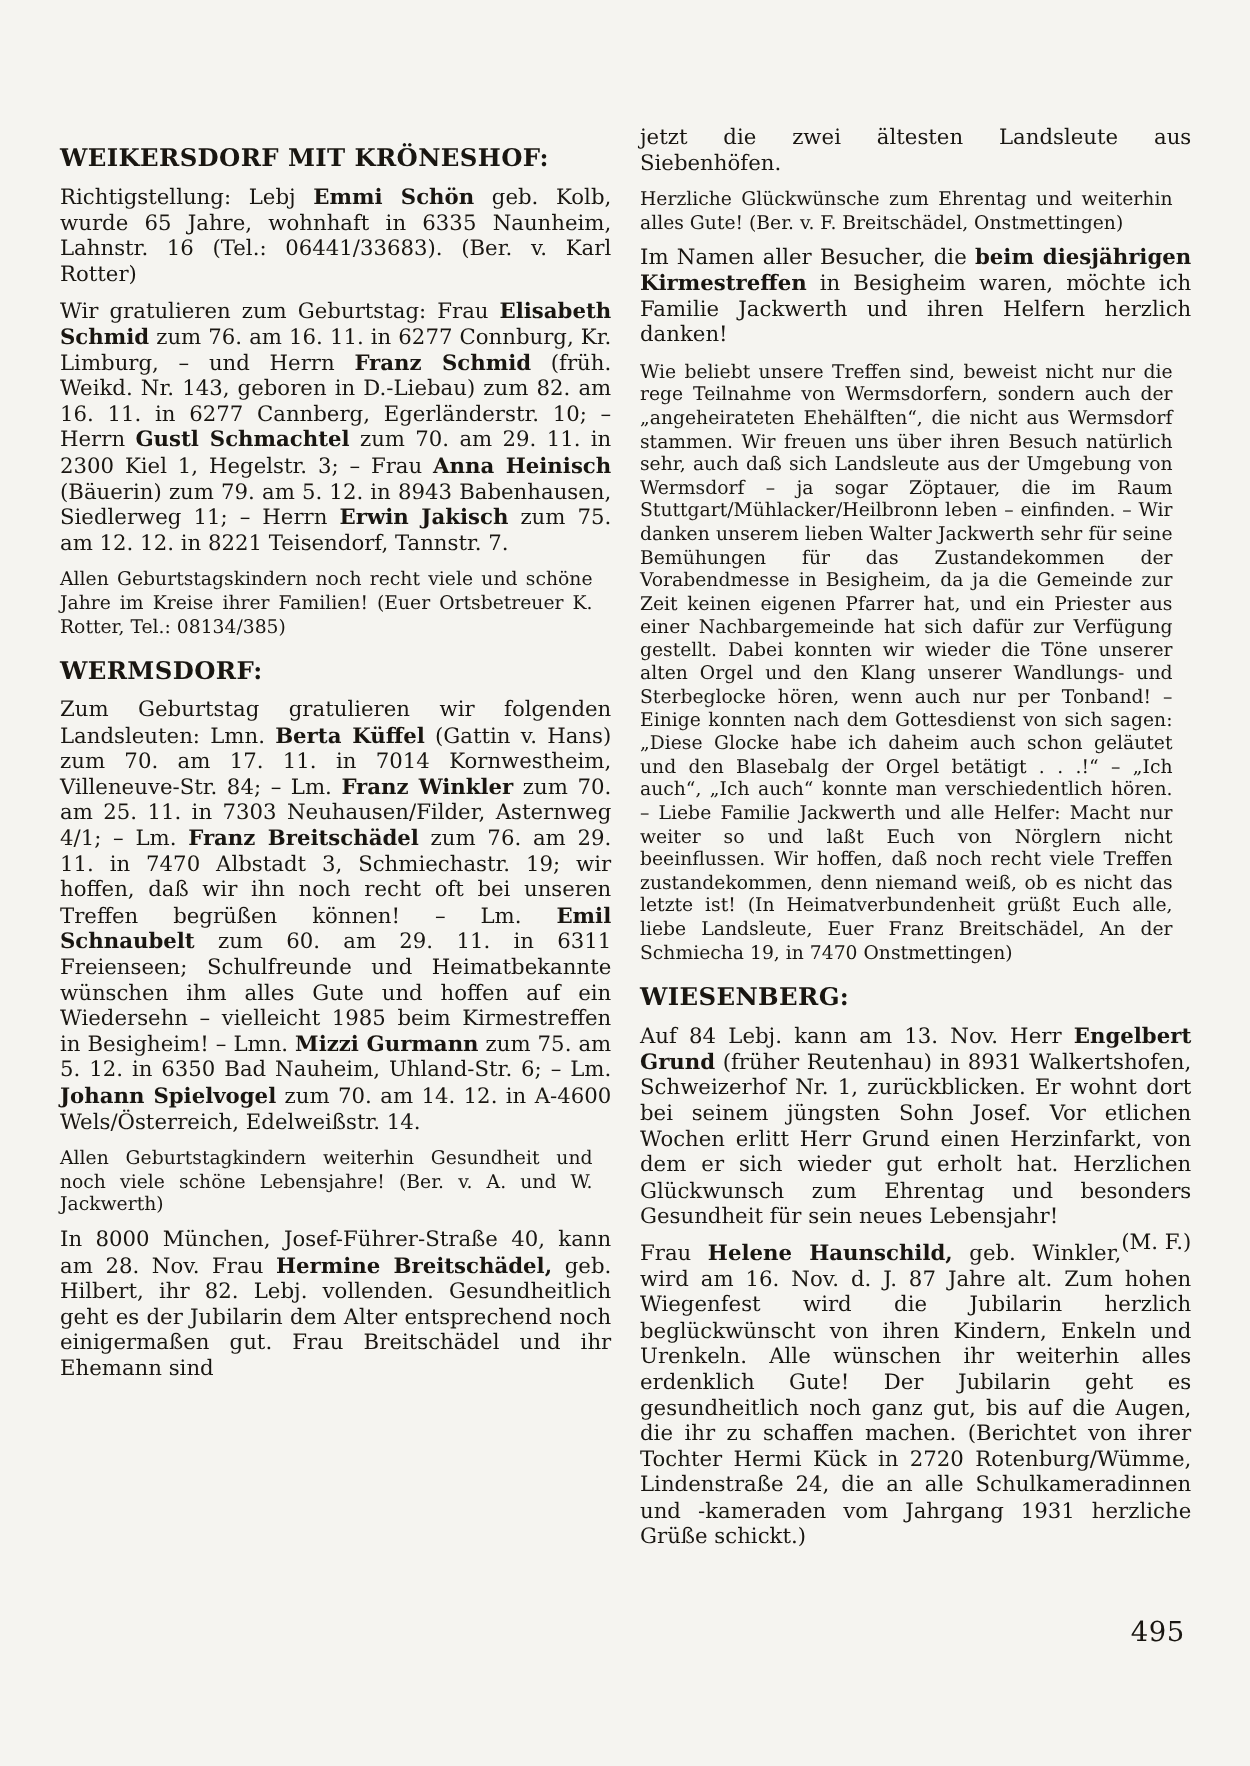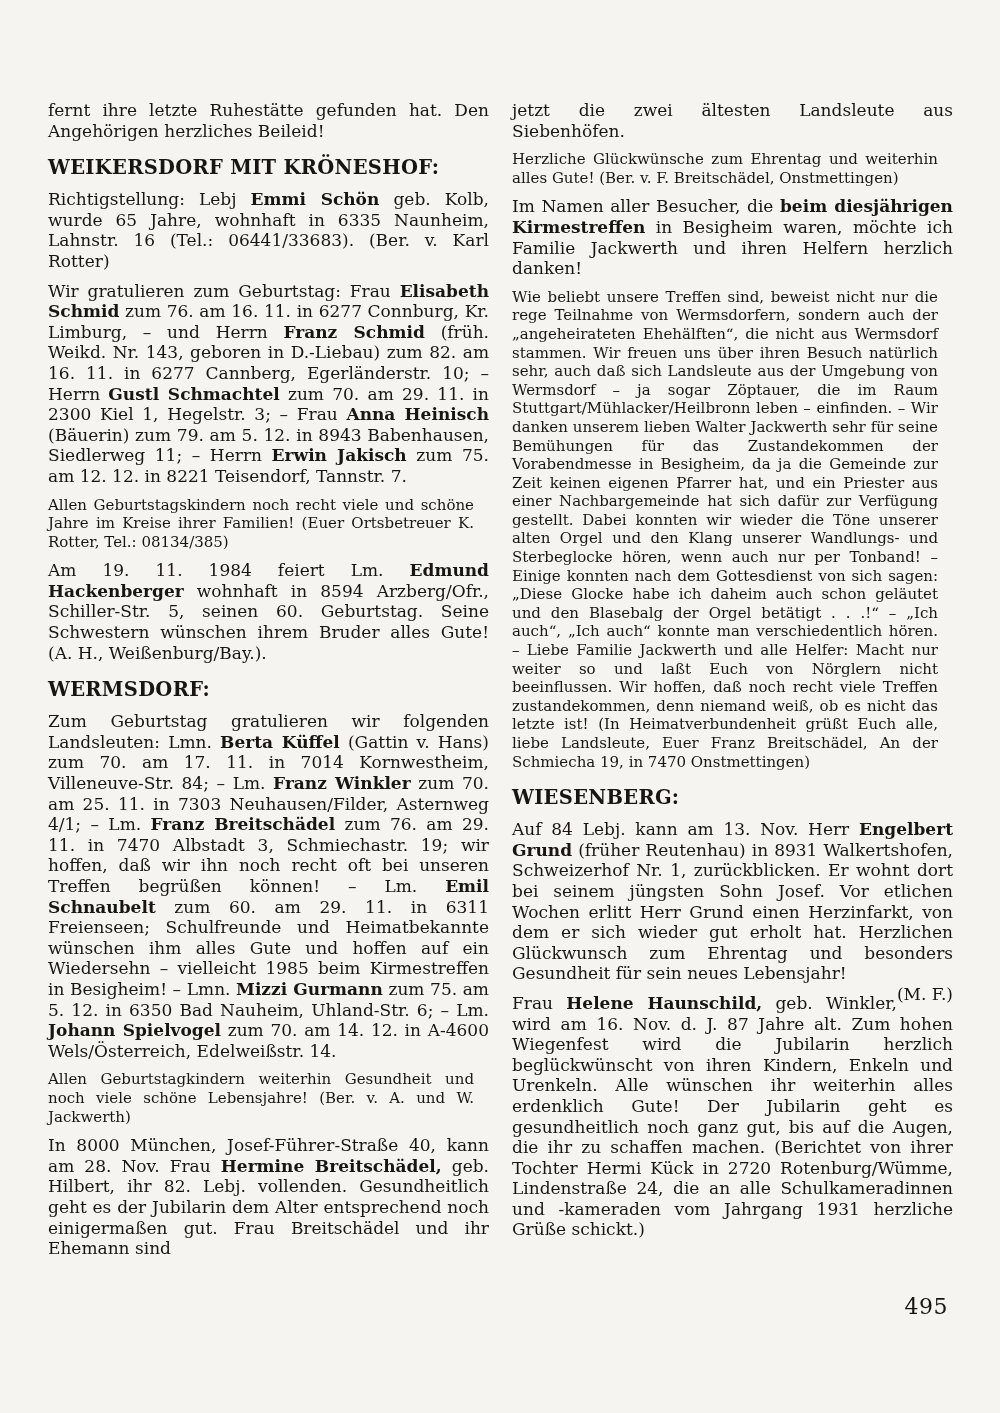--- a/index.html
+++ b/index.html
@@ -57,26 +57,24 @@
     letter-spacing: 0.5px;
     margin-left: 22px;
   }
 </style>
 </head>
 <body>
 
 <div class="page">
   <div class="columns">
     <div class="column" id="col-left">
-        <p class="body"><span>fernt ihre letzte Ruhestätte gefunden hat. Den Angehörigen herzliches Beileid!</span></p>
         <h2 class="heading"><span>WEIKERSDORF MIT KRÖNESHOF:</span></h2>
         <p class="body"><span>Richtigstellung: Lebj </span><span class="bold">Emmi Schön</span><span> geb. Kolb, wurde 65 Jahre, wohnhaft in 6335 Naunheim, Lahnstr. 16 (Tel.: 06441/33683). (Ber. v. Karl Rotter)</span></p>
         <p class="body"><span>Wir gratulieren zum Geburtstag: Frau </span><span class="bold">Elisabeth Schmid</span><span> zum 76. am 16. 11. in 6277 Connburg, Kr. Limburg, – und Herrn </span><span class="bold">Franz Schmid</span><span> (früh. Weikd. Nr. 143, geboren in D.-Liebau) zum 82. am 16. 11. in 6277 Cannberg, Egerländerstr. 10; – Herrn </span><span class="bold">Gustl Schmachtel</span><span> zum 70. am 29. 11. in 2300 Kiel 1, Hegelstr. 3; – Frau </span><span class="bold">Anna Heinisch</span><span> (Bäuerin) zum 79. am 5. 12. in 8943 Babenhausen, Siedlerweg 11; – Herrn </span><span class="bold">Erwin Jakisch</span><span> zum 75. am 12. 12. in 8221 Teisendorf, Tannstr. 7.</span></p>
         <p class="small"><span>Allen Geburtstagskindern noch recht viele und schöne Jahre im Kreise ihrer Familien! (Euer Ortsbetreuer K. Rotter, Tel.: 08134/385)</span></p>
-        <p class="body"><span>Am 19. 11. 1984 feiert Lm. </span><span class="bold">Edmund Hackenberger</span><span> wohnhaft in 8594 Arzberg/Ofr., Schiller-Str. 5, seinen 60. Geburtstag. Seine Schwestern wünschen ihrem Bruder alles Gute! (A. H., Weißenburg/Bay.).</span></p>
         <h2 class="heading"><span>WERMSDORF:</span></h2>
         <p class="body"><span>Zum Geburtstag gratulieren wir folgenden Landsleuten: Lmn. </span><span class="bold">Berta Küffel</span><span> (Gattin v. Hans) zum 70. am 17. 11. in 7014 Kornwestheim, Villeneuve-Str. 84; – Lm. </span><span class="bold">Franz Winkler</span><span> zum 70. am 25. 11. in 7303 Neuhausen/Filder, Asternweg 4/1; – Lm. </span><span class="bold">Franz Breitschädel</span><span> zum 76. am 29. 11. in 7470 Albstadt 3, Schmiechastr. 19; wir hoffen, daß wir ihn noch recht oft bei unseren Treffen begrüßen können! – Lm. </span><span class="bold">Emil Schnaubelt</span><span> zum 60. am 29. 11. in 6311 Freienseen; Schulfreunde und Heimatbekannte wünschen ihm alles Gute und hoffen auf ein Wiedersehn – vielleicht 1985 beim Kirmestreffen in Besigheim! – Lmn. </span><span class="bold">Mizzi Gurmann</span><span> zum 75. am 5. 12. in 6350 Bad Nauheim, Uhland-Str. 6; – Lm. </span><span class="bold">Johann Spielvogel</span><span> zum 70. am 14. 12. in A-4600 Wels/Österreich, Edelweißstr. 14.</span></p>
         <p class="small"><span>Allen Geburtstagkindern weiterhin Gesundheit und noch viele schöne Lebensjahre! (Ber. v. A. und W. Jackwerth)</span></p>
         <p class="body mt"><span>In 8000 München, Josef-Führer-Straße 40, kann am 28. Nov. Frau </span><span class="bold">Hermine Breitschädel,</span><span> geb. Hilbert, ihr 82. Lebj. vollenden. Gesundheitlich geht es der Jubilarin dem Alter entsprechend noch einigermaßen gut. Frau Breitschädel und ihr Ehemann sind</span></p>
       </div>
     <div class="column" id="col-right">
         <p class="body"><span>jetzt die zwei ältesten Landsleute aus Siebenhöfen.</span></p>
         <p class="small"><span>Herzliche Glückwünsche zum Ehrentag und weiterhin alles Gute! (Ber. v. F. Breitschädel, Onstmettingen)</span></p>
         <p class="body"><span>Im Namen aller Besucher, die </span><span class="bold">beim diesjährigen Kirmestreffen</span><span> in Besigheim waren, möchte ich Familie Jackwerth und ihren Helfern herzlich danken!</span></p>
         <p class="small"><span>Wie beliebt unsere Treffen sind, beweist nicht nur die rege Teilnahme von Wermsdorfern, sondern auch der „angeheirateten Ehehälften“, die nicht aus Wermsdorf stammen. Wir freuen uns über ihren Besuch natürlich sehr, auch daß sich Landsleute aus der Umgebung von Wermsdorf – ja sogar Zöptauer, die im Raum Stuttgart/Mühlacker/Heilbronn leben – einfinden. – Wir danken unserem lieben Walter Jackwerth sehr für seine Bemühungen für das Zustandekommen der Vorabendmesse in Besigheim, da ja die Gemeinde zur Zeit keinen eigenen Pfarrer hat, und ein Priester aus einer Nachbargemeinde hat sich dafür zur Verfügung gestellt. Dabei konnten wir wieder die Töne unserer alten Orgel und den Klang unserer Wandlungs- und Sterbeglocke hören, wenn auch nur per Tonband! – Einige konnten nach dem Gottesdienst von sich sagen: „Diese Glocke habe ich daheim auch schon geläutet und den Blasebalg der Orgel betätigt . . .!“ – „Ich auch“, „Ich auch“ konnte man verschiedentlich hören. – Liebe Familie Jackwerth und alle Helfer: Macht nur weiter so und laßt Euch von Nörglern nicht beeinflussen. Wir hoffen, daß noch recht viele Treffen zustandekommen, denn niemand weiß, ob es nicht das letzte ist! (In Heimatverbundenheit grüßt Euch alle, liebe Landsleute, Euer Franz Breitschädel, An der Schmiecha 19, in 7470 Onstmettingen)</span></p>

